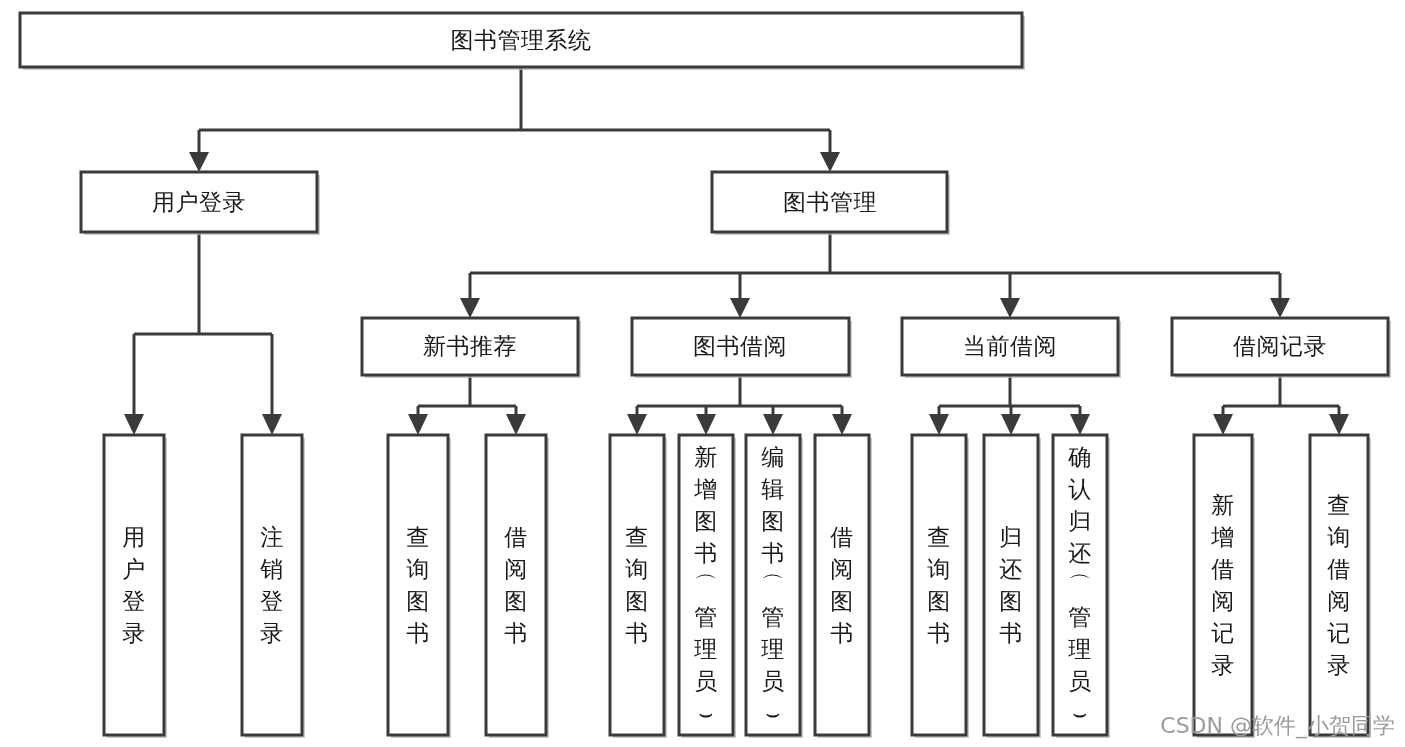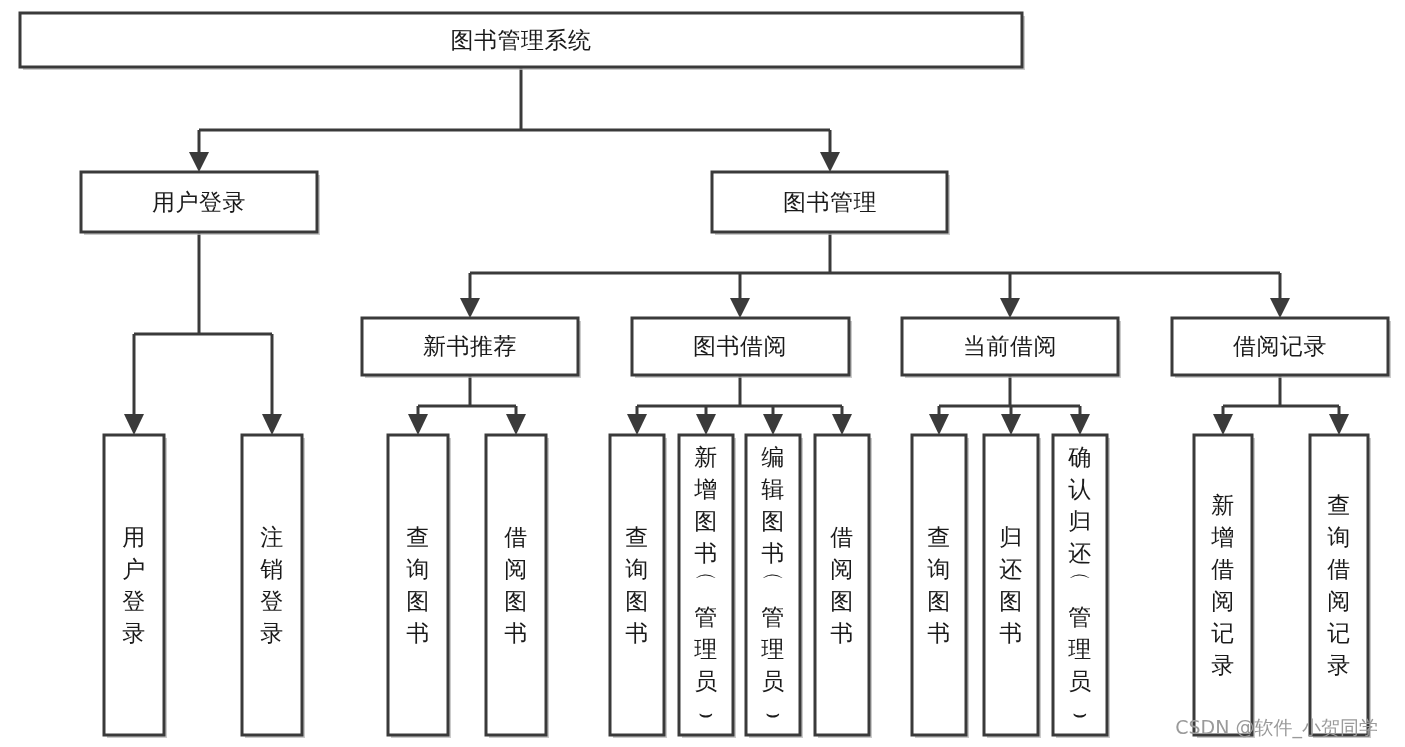--- a/index.html
+++ b/index.html
@@ -58,24 +58,24 @@
   }
   .leaf-label {
     font-family: "DejaVu Sans", "Liberation Sans", sans-serif;
     font-size: 23px;
     fill: #1a1a1a;
     text-anchor: middle;
     letter-spacing: 0.5px;
   }
   .watermark {
     position: absolute;
-    right: 27px;
+    right: 10px;
     bottom: 6px;
     font-family: "DejaVu Sans", "Liberation Sans", sans-serif;
-    font-size: 19px;
+    font-size: 22px;
     color: #9a9a9a;
     white-space: nowrap;
     user-select: none;
   }
 </style>
 </head>
 <body>
 
 <div id="diagram-root">
 

